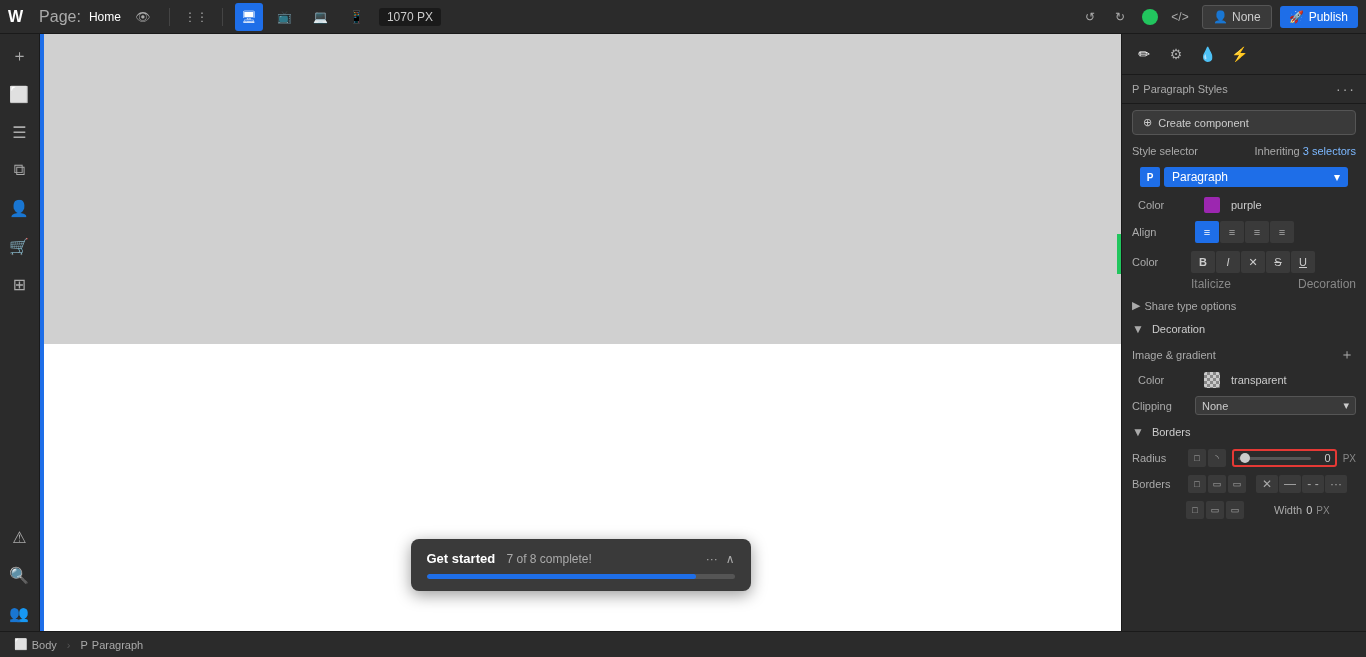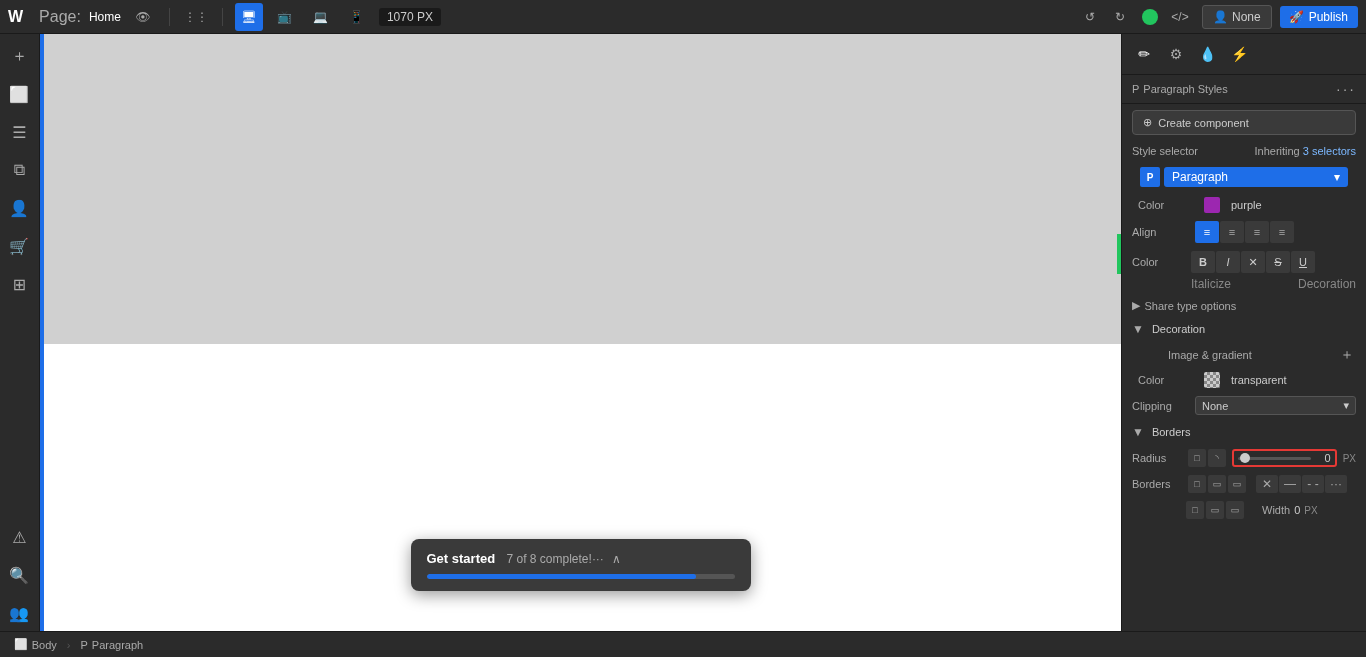--- a/index.html
+++ b/index.html
@@ -95,21 +95,21 @@
       bottom: 40px;
       left: 50%;
       transform: translateX(-50%);
       width: 340px;
       background: #3a3a3a;
       border-radius: 8px;
       padding: 12px 16px;
       box-shadow: 0 4px 16px rgba(0,0,0,0.4);
     }
     .get-started-top {
-      display: flex; align-items: center; margin-bottom: 8px;
+      display: flex; align-items: center; justify-content: space-between; margin-bottom: 8px;
     }
     .get-started-title { font-size: 13px; font-weight: 600; color: #fff; }
     .get-started-count { font-size: 12px; color: #aaa; margin-left: 8px; }
     .get-started-actions { display: flex; gap: 8px; color: #aaa; }
     .gs-progress-bar { height: 5px; background: #555; border-radius: 3px; overflow: hidden; }
     .gs-progress-fill { height: 100%; background: #1e6ee8; width: 87.5%; border-radius: 3px; }
 
     
     .bottom-bar {
       height: 26px;
@@ -246,21 +246,21 @@
       display: flex; align-items: center; padding: 6px 10px; gap: 6px;
       cursor: pointer;
     }
     .section-divider-label { font-size: 11px; color: #ccc; font-weight: 500; }
 
     
     .image-gradient-row {
       display: flex; align-items: center; justify-content: space-between;
       padding: 4px 10px;
     }
-    .image-gradient-label { font-size: 11px; color: #aaa; margin-left: 36px; }
+    .image-gradient-label { font-size: 11px; color: #aaa; }
     .add-btn { width: 18px; height: 18px; display: flex; align-items: center; justify-content: center; color: #aaa; cursor: pointer; font-size: 14px; }
 
     .transparent-swatch {
       width: 16px; height: 16px; border-radius: 2px; flex-shrink: 0;
       background: repeating-conic-gradient(#888 0% 25%, #ccc 0% 50%) 0 0 / 6px 6px;
     }
 
     .clipping-row {
       display: flex; align-items: center; padding: 4px 10px; gap: 8px; justify-content: center;
     }
@@ -543,21 +543,21 @@
         <div class="border-style-btn">···</div>
       </div>
     </div>
 
     <div class="borders-prop-row">
       <div class="border-corner-icons" style="margin-left:54px">
         <div class="border-corner-icon">□</div>
         <div class="border-corner-icon">▭</div>
         <div class="border-corner-icon">▭</div>
       </div>
-      <div class="border-width-row" style="margin-left:8px">
+      <div class="border-width-row" style="margin-left:20px">
         <span class="border-width-label">Width</span>
         <span class="border-width-value">0</span>
         <span class="border-width-unit">PX</span>
       </div>
     </div>
 
   </div>
 </div>
 
 <div class="bottom-bar">

